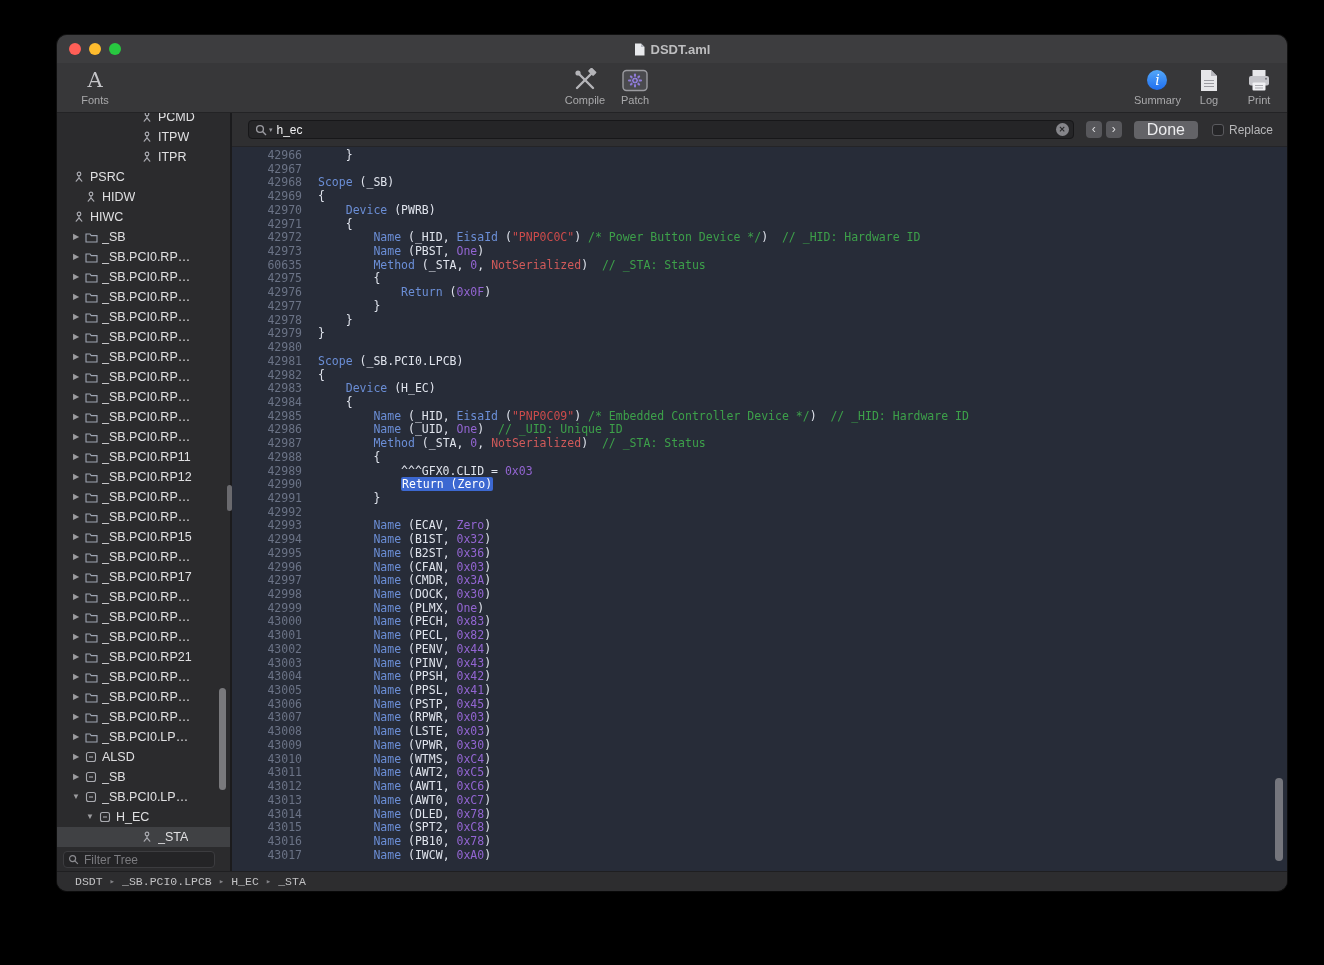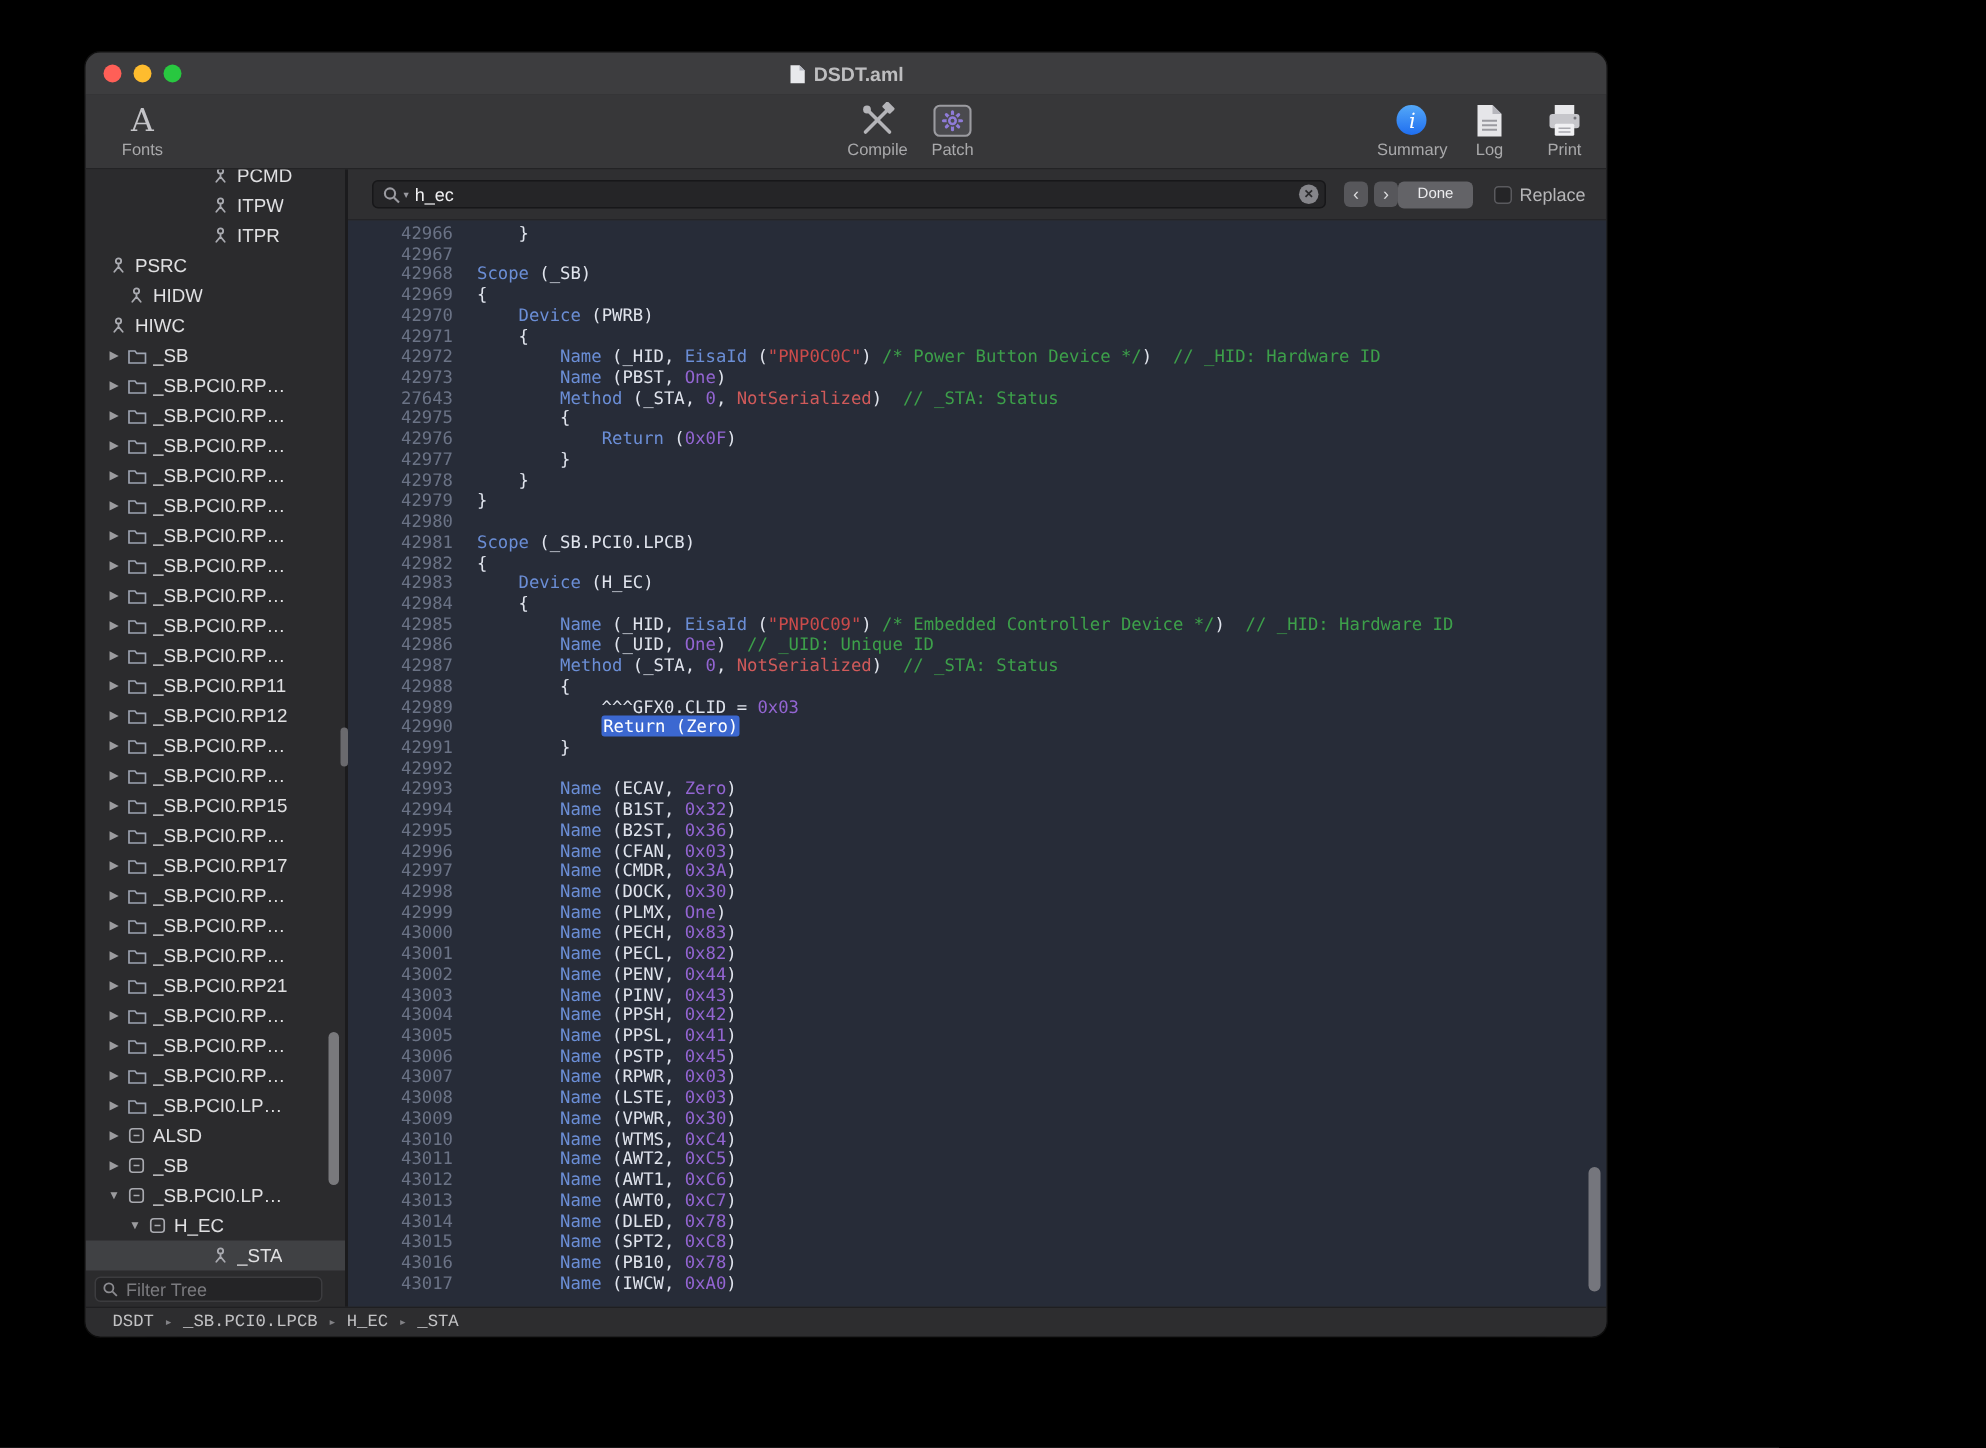--- a/index.html
+++ b/index.html
@@ -4,21 +4,21 @@
 <style>
   * { box-sizing: border-box; }
   html,body { margin:0; padding:0; }
   body {
     width:1324px; height:965px; background:#000;
     font-family:"Liberation Sans", sans-serif;
     position:relative; overflow:hidden;
     -webkit-font-smoothing:antialiased;
   }
   .window {
-    position:absolute; left:57px; top:35px; width:1014px; height:856px;
+    position:absolute; left:57px; top:35px; width:1230px; height:856px;
     background:#2e2e30; border-radius:10px; overflow:hidden;
     box-shadow:0 25px 70px rgba(0,0,0,.75), 0 0 0 1px rgba(255,255,255,.08);
     display:flex; flex-direction:column;
   }
   
   .titlebar {
     height:28px; background:#3d3d3f; position:relative; flex:0 0 auto;
   }
   .traffic-lights { position:absolute; left:12px; top:8px; display:flex; gap:8px; }
   .tl { width:12px; height:12px; border-radius:50%; display:inline-block; }
@@ -77,22 +77,22 @@
     border-radius:4px; display:flex; align-items:center; padding:0 4px 0 6px; gap:2px;
   }
   .mag-chevron { font-size:7px; color:#9a9aa0; }
   .search-input { flex:1; background:transparent; border:none; outline:none;
     color:#f0f0f2; font-size:12px; font-family:"Liberation Sans",sans-serif; min-width:0; }
   .clear-btn { width:13px; height:13px; border-radius:50%; background:#85858a; color:#2a2a2c;
     font-size:8px; line-height:13px; text-align:center; font-weight:bold; cursor:default; }
   .nav-group { display:flex; gap:4px; margin-left:12px; }
   .nav-btn { width:16px; height:17px; background:#57575b; color:#dcdcde; border:none;
     border-radius:4px; font-size:12px; line-height:15px; padding:0; text-align:center; }
-  .done-btn { height:18px; background:#636367; color:#ececee; border:none;
-    border-radius:4px; font-size:10px; padding:0 13px; }
+  .done-btn { margin-left:12px; height:18px; background:#636367; color:#ececee; border:none;
+    border-radius:4px; font-size:16px; padding:0 13px; }
   .replace-wrap { display:flex; align-items:center; gap:5px; margin-left:14px; }
   .checkbox { width:12px; height:12px; background:#252527; border:1px solid #5a5a5e; border-radius:3px; }
   .replace-label { font-size:12px; color:#b6b6b8; }
   
   .editor { flex:1 1 auto; background:#272c38; position:relative; overflow:hidden;
     padding:2px 0 0 18px; }
   .code-line { height:13.72px; line-height:13.72px; display:flex; white-space:pre;
     font-family:"DejaVu Sans Mono", monospace; font-size:11.5px; }
   .lnum { width:52px; flex:0 0 52px; text-align:right; margin-right:16px; color:#6b7386; }
   .lcode { flex:1; }
@@ -610,21 +610,21 @@
       <div class="editor">
         <div class="code-lines">
             <div class="code-line"><span class="lnum">42966</span><span class="lcode"><span class="tok-p">    }</span></span></div>
             <div class="code-line"><span class="lnum">42967</span><span class="lcode"></span></div>
             <div class="code-line"><span class="lnum">42968</span><span class="lcode"><span class="tok-k">Scope</span><span class="tok-p"> (_SB)</span></span></div>
             <div class="code-line"><span class="lnum">42969</span><span class="lcode"><span class="tok-p">{</span></span></div>
             <div class="code-line"><span class="lnum">42970</span><span class="lcode"><span class="tok-p">    </span><span class="tok-k">Device</span><span class="tok-p"> (PWRB)</span></span></div>
             <div class="code-line"><span class="lnum">42971</span><span class="lcode"><span class="tok-p">    {</span></span></div>
             <div class="code-line"><span class="lnum">42972</span><span class="lcode"><span class="tok-p">        </span><span class="tok-k">Name</span><span class="tok-p"> (_HID, </span><span class="tok-k">EisaId</span><span class="tok-p"> (</span><span class="tok-s">"PNP0C0C"</span><span class="tok-p">) </span><span class="tok-c">/* Power Button Device */</span><span class="tok-p">)  </span><span class="tok-c">// _HID: Hardware ID</span></span></div>
             <div class="code-line"><span class="lnum">42973</span><span class="lcode"><span class="tok-p">        </span><span class="tok-k">Name</span><span class="tok-p"> (PBST, </span><span class="tok-n">One</span><span class="tok-p">)</span></span></div>
-            <div class="code-line"><span class="lnum">27643</span><span class="lcode"><span class="tok-p">        </span><span class="tok-k">Method</span><span class="tok-p"> (_STA, </span><span class="tok-n">0</span><span class="tok-p">, </span><span class="tok-r">NotSerialized</span><span class="tok-p">)  </span><span class="tok-c">// _STA: Status</span></span></div>
+            <div class="code-line"><span class="lnum">60635</span><span class="lcode"><span class="tok-p">        </span><span class="tok-k">Method</span><span class="tok-p"> (_STA, </span><span class="tok-n">0</span><span class="tok-p">, </span><span class="tok-r">NotSerialized</span><span class="tok-p">)  </span><span class="tok-c">// _STA: Status</span></span></div>
             <div class="code-line"><span class="lnum">42975</span><span class="lcode"><span class="tok-p">        {</span></span></div>
             <div class="code-line"><span class="lnum">42976</span><span class="lcode"><span class="tok-p">            </span><span class="tok-k">Return</span><span class="tok-p"> (</span><span class="tok-n">0x0F</span><span class="tok-p">)</span></span></div>
             <div class="code-line"><span class="lnum">42977</span><span class="lcode"><span class="tok-p">        }</span></span></div>
             <div class="code-line"><span class="lnum">42978</span><span class="lcode"><span class="tok-p">    }</span></span></div>
             <div class="code-line"><span class="lnum">42979</span><span class="lcode"><span class="tok-p">}</span></span></div>
             <div class="code-line"><span class="lnum">42980</span><span class="lcode"></span></div>
             <div class="code-line"><span class="lnum">42981</span><span class="lcode"><span class="tok-k">Scope</span><span class="tok-p"> (_SB.PCI0.LPCB)</span></span></div>
             <div class="code-line"><span class="lnum">42982</span><span class="lcode"><span class="tok-p">{</span></span></div>
             <div class="code-line"><span class="lnum">42983</span><span class="lcode"><span class="tok-p">    </span><span class="tok-k">Device</span><span class="tok-p"> (H_EC)</span></span></div>
             <div class="code-line"><span class="lnum">42984</span><span class="lcode"><span class="tok-p">    {</span></span></div>

